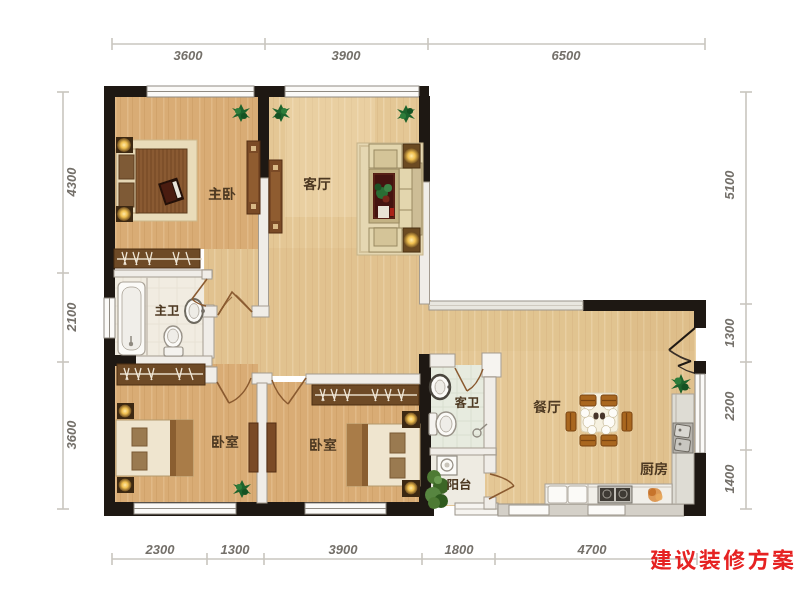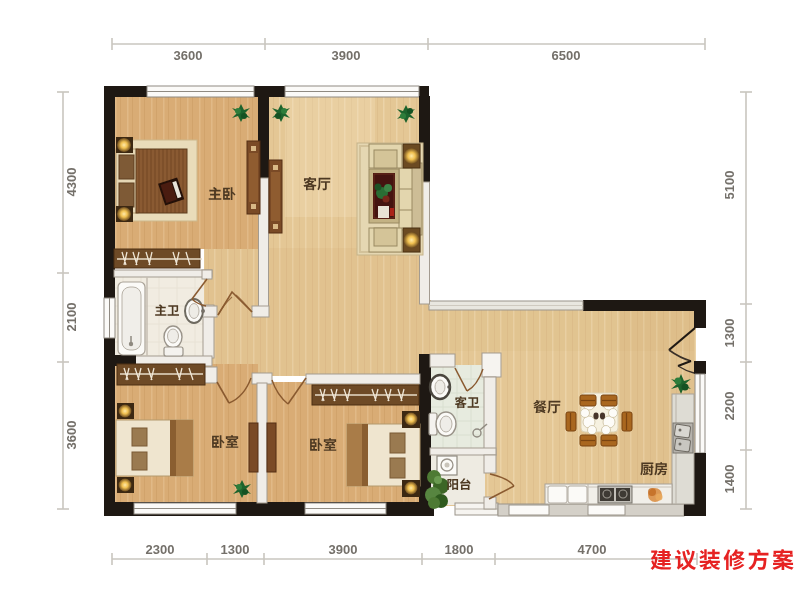--- a/index.html
+++ b/index.html
@@ -1,16 +1,16 @@
 <!DOCTYPE html>
 <html><head>
 <meta charset="utf-8">
 <style>
 html,body{margin:0;padding:0;background:#ffffff;}
-#wrap{width:800px;height:600px;position:relative;background:#ffffff;overflow:hidden;}
+#wrap{width:800px;height:600px;position:relative;background:#ffffff;overflow:hidden;font-style:italic;}
 text{font-family:"Liberation Sans",sans-serif;}
 </style>
 </head>
 <body>
 <div id="wrap">
 <svg width="800" height="600" viewBox="0 0 800 600">
 <defs>
 <pattern id="wlight" width="13" height="200" patternUnits="userSpaceOnUse">
   <rect width="13" height="200" fill="#e4c795"></rect>
   <rect x="0" width="1" height="200" fill="#dcbc8b" opacity="0.75"></rect>

